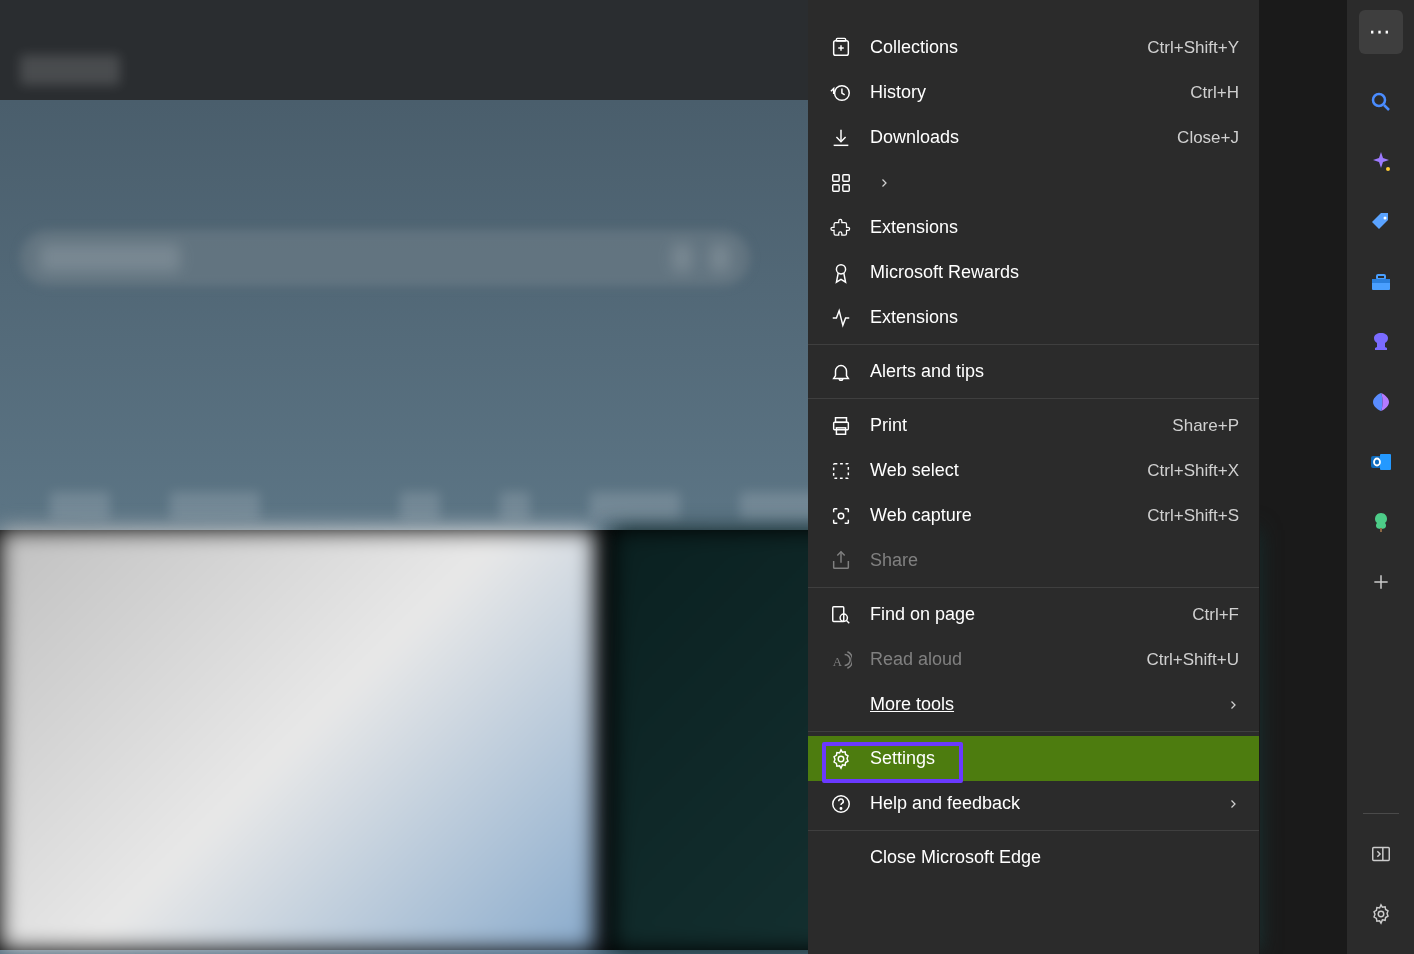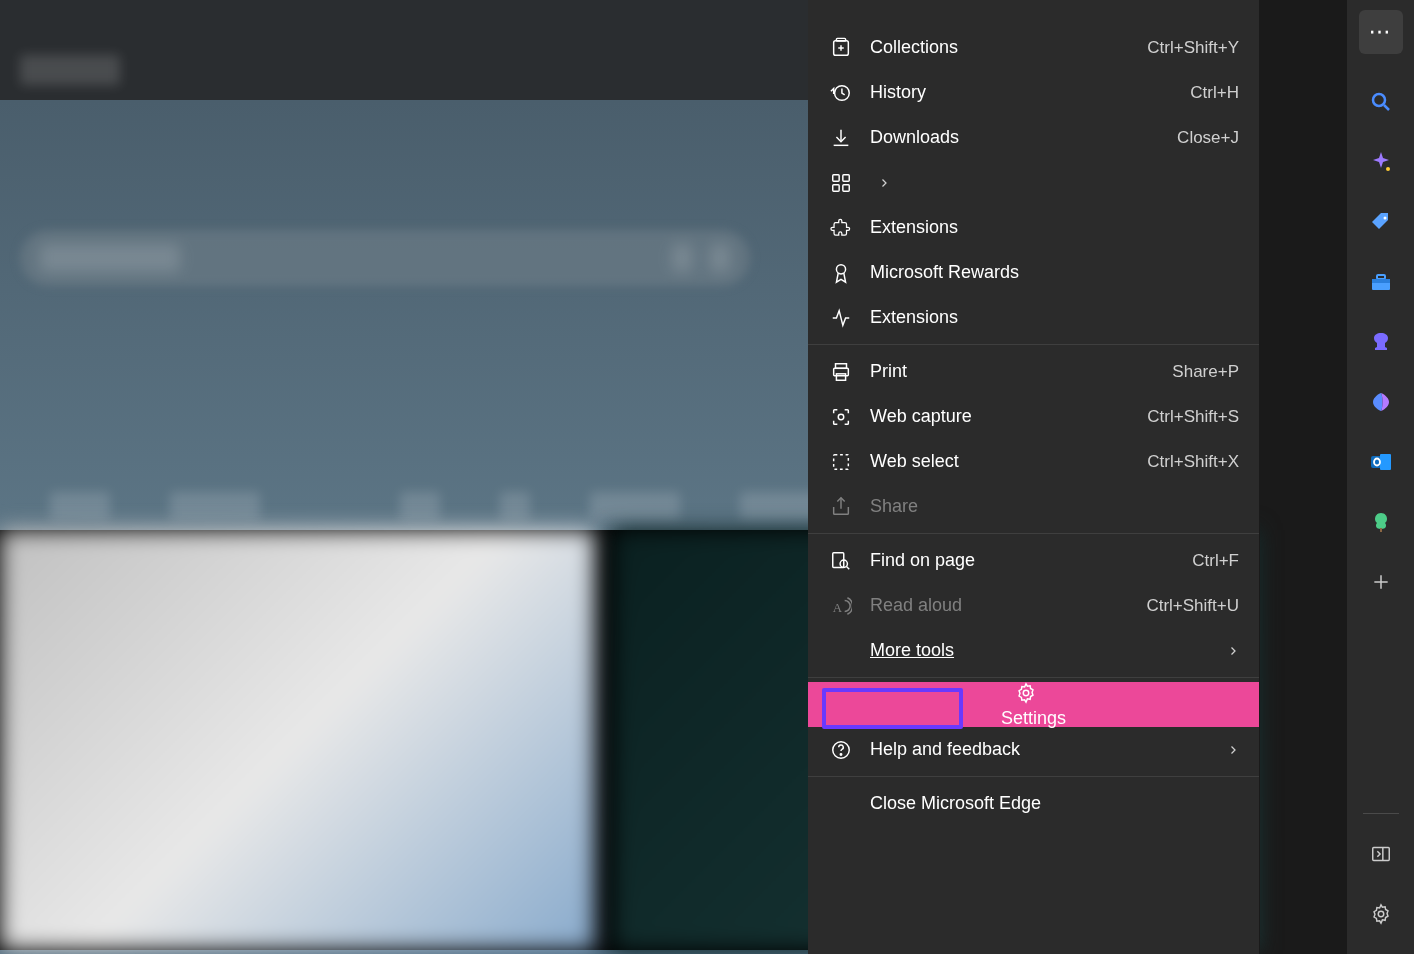--- a/index.html
+++ b/index.html
@@ -87,21 +87,21 @@
       display: flex;
       align-items: center;
       height: 45px;
       padding: 0 20px;
       cursor: pointer;
       color: #ffffff;
       font-size: 18px;
       font-weight: 400;
       position: relative;
     }
-    .menu-item.hovered { background: #ec4899; flex-direction: column; }
+    .menu-item.hovered { background: #4d7c0f; }
     .menu-item.highlight::before {
       content: '';
       position: absolute;
       left: 14px;
       top: 6px;
       width: 133px;
       height: 33px;
       border: 4px solid #6a39ff;
       border-radius: 2px;
       pointer-events: none;
@@ -256,51 +256,62 @@
       <div class="menu-item">
         <span class="mi-icon">
           <svg width="22" height="22" viewBox="0 0 24 24" fill="none" stroke="currentColor" stroke-width="1.6">
               <path d="M3 12h4l3-8 4 16 3-8h4"></path>
             </svg>
         </span>
         <span class="mi-label">Extensions</span>
       </div>
     </div>
 
+    <div class="menu-group">
+      <div class="menu-item">
+        <span class="mi-icon">
+          <svg width="22" height="22" viewBox="0 0 24 24" fill="none" stroke="currentColor" stroke-width="1.6">
+              <path d="M18 16v-5a6 6 0 1 0-12 0v5l-2 3h16l-2-3z"></path>
+              <path d="M10 19a2 2 0 0 0 4 0"></path>
+            </svg>
+        </span>
+        <span class="mi-label">Alerts and tips</span>
+      </div>
+    </div>
 
     <div class="menu-group">
       <div class="menu-item">
         <span class="mi-icon">
           <svg width="22" height="22" viewBox="0 0 24 24" fill="none" stroke="currentColor" stroke-width="1.6">
               <rect x="6" y="3" width="12" height="5"></rect>
               <rect x="4" y="8" width="16" height="8" rx="1"></rect>
               <rect x="7" y="14" width="10" height="7"></rect>
             </svg>
         </span>
         <span class="mi-label">Print</span>
         <span class="mi-shortcut">Share+P</span>
       </div>
       <div class="menu-item">
         <span class="mi-icon">
+          <svg width="22" height="22" viewBox="0 0 24 24" fill="none" stroke="currentColor" stroke-width="1.6" stroke-dasharray="3,3">
+              <rect x="4" y="4" width="16" height="16" rx="1"></rect>
+            </svg>
+        </span>
+        <span class="mi-label">Web select</span>
+        <span class="mi-shortcut">Ctrl+Shift+X</span>
+      </div>
+      <div class="menu-item">
+        <span class="mi-icon">
           <svg width="22" height="22" viewBox="0 0 24 24" fill="none" stroke="currentColor" stroke-width="1.6">
               <path d="M4 8V5a1 1 0 0 1 1-1h3M20 8V5a1 1 0 0 0-1-1h-3M4 16v3a1 1 0 0 0 1 1h3M20 16v3a1 1 0 0 1-1 1h-3"></path>
               <circle cx="12" cy="12" r="3"></circle>
             </svg>
         </span>
         <span class="mi-label">Web capture</span>
         <span class="mi-shortcut">Ctrl+Shift+S</span>
-      </div>
-      <div class="menu-item">
-        <span class="mi-icon">
-          <svg width="22" height="22" viewBox="0 0 24 24" fill="none" stroke="currentColor" stroke-width="1.6" stroke-dasharray="3,3">
-              <rect x="4" y="4" width="16" height="16" rx="1"></rect>
-            </svg>
-        </span>
-        <span class="mi-label">Web select</span>
-        <span class="mi-shortcut">Ctrl+Shift+X</span>
       </div>
       <div class="menu-item disabled">
         <span class="mi-icon">
           <svg width="22" height="22" viewBox="0 0 24 24" fill="none" stroke="currentColor" stroke-width="1.6">
               <path d="M4 12v7a1 1 0 0 0 1 1h14a1 1 0 0 0 1-1v-7"></path>
               <polyline points="16,6 12,2 8,6"></polyline>
               <line x1="12" y1="2" x2="12" y2="14"></line>
             </svg>
         </span>
         <span class="mi-label">Share</span>

